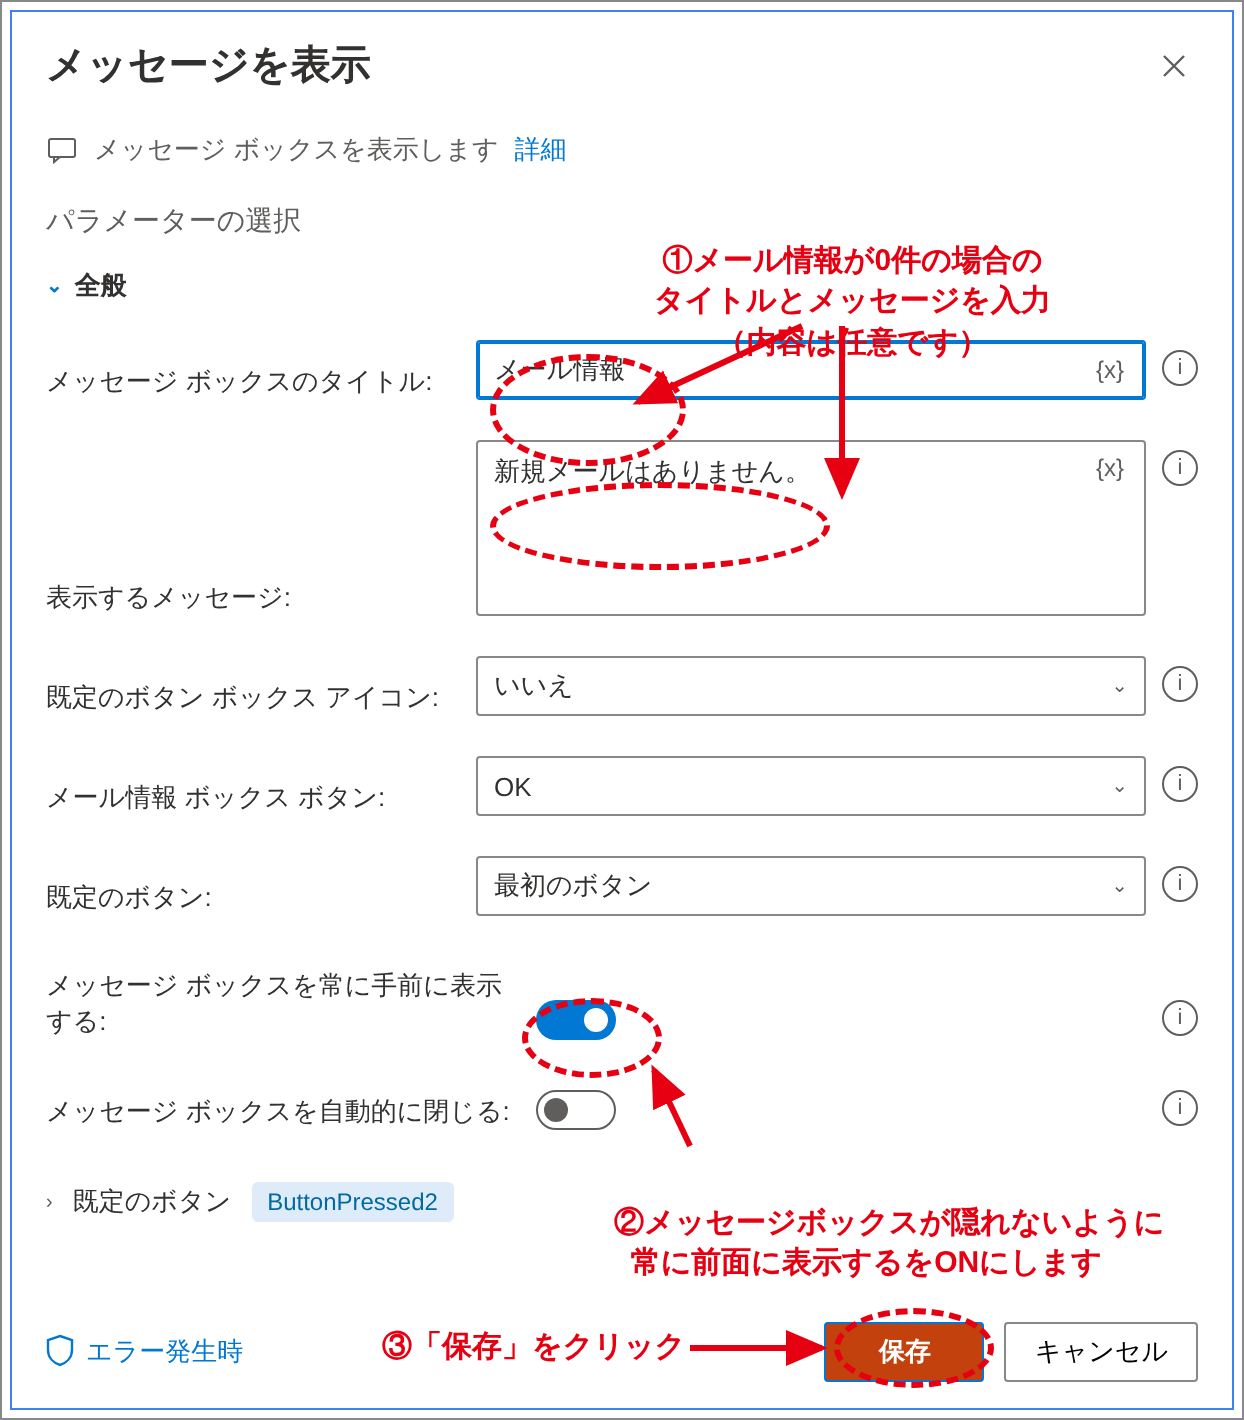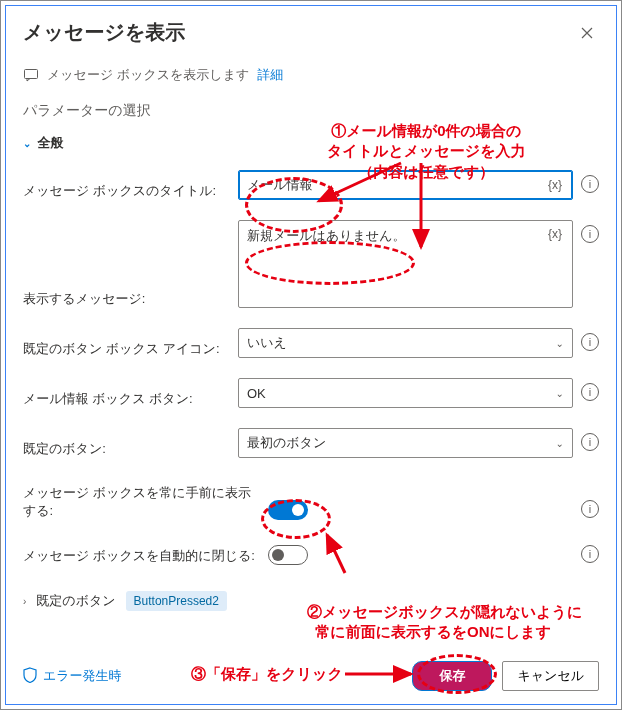--- a/index.html
+++ b/index.html
@@ -180,25 +180,24 @@
       min-width: 80px;
       height: 30px;
       border: 1px solid #8a8886;
       background: #fff;
       border-radius: 2px;
       cursor: pointer;
       font-size: 13px;
       padding: 0 14px;
     }
     .btn.primary {
-      background: #be185d;
+      background: #c2410c;
       border-color: #0078d4;
       color: #fff;
       font-weight: 600;
-      border-radius: 10px;
     }
     
     .ann {
       position: absolute;
       pointer-events: none;
       z-index: 100;
     }
     .ann-text { color: #e60012; font-weight: 600; font-size: 15px; line-height: 1.35; }
     .dashed-ring {
       position: absolute;

